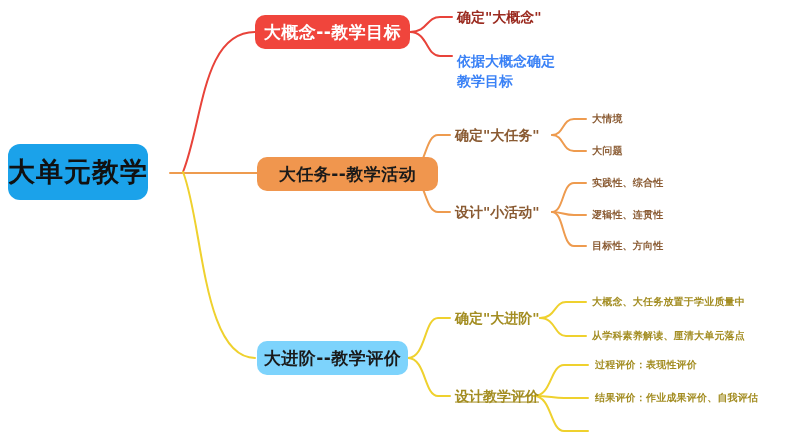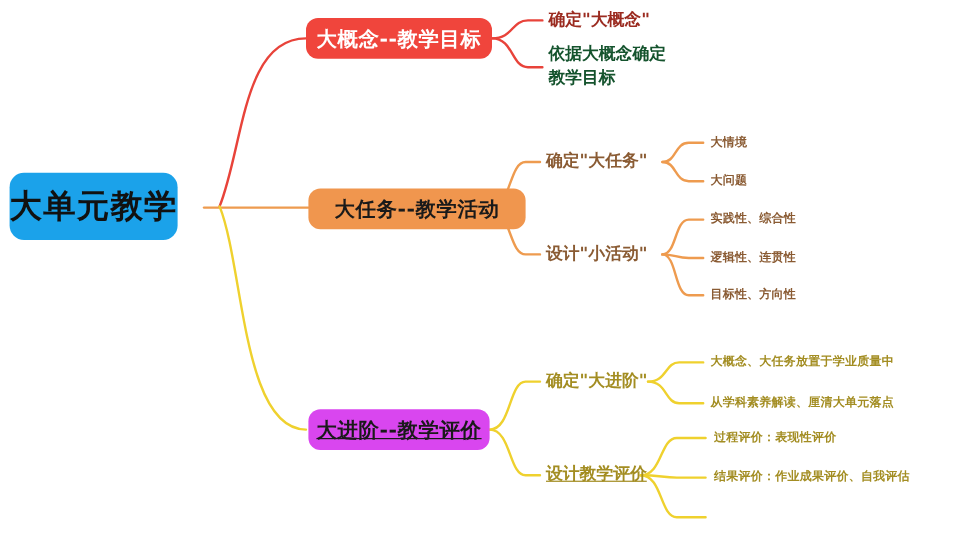--- a/index.html
+++ b/index.html
@@ -98,24 +98,24 @@
     <path d="M540,318 C 556,318 554,336 566,336 H586" style="stroke: rgb(239, 209, 46);"></path>
     <path d="M534,396 C 552,396 550,365 564,365 H588" style="stroke: rgb(239, 209, 46);"></path>
     <path d="M534,396 C 550,396 552,398 564,398 H588" style="stroke: rgb(239, 209, 46);"></path>
     <path d="M534,396 C 552,396 550,431 564,431 H588" style="stroke: rgb(239, 209, 46);"></path>
   </svg>
 
   <div class="node root-node" style="background-color: rgb(27, 162, 234);">大单元教学</div>
 
   <div class="node branch-box b1" style="background-color: rgb(240, 69, 60);">大概念--教学目标</div>
   <div class="node branch-box b2" style="background-color: rgb(240, 150, 78);">大任务--教学活动</div>
-  <div class="node branch-box b3" style="background-color: #d946ef; text-decoration: underline;">大进阶--教学评价</div>
+  <div class="node branch-box b3" style="background-color: #7dd3fc;">大进阶--教学评价</div>
 
   <div class="leaf lvl2" style="left: 457px; top: 17px; color: rgb(155, 43, 32);">确定"大概念"</div>
-  <div class="leaf lvl2 wrap2" style="left: 457px; top: 56px; color: #14532d;">依据大概念确定教学目标</div>
+  <div class="leaf lvl2 wrap2" style="left: 457px; top: 72px; color: #3b82f6;">依据大概念确定教学目标</div>
 
   <div class="leaf lvl2" style="left: 455px; top: 135px; color: rgb(138, 91, 51);">确定"大任务"</div>
   <div class="leaf lvl2" style="left: 455px; top: 212px; color: rgb(138, 91, 51);">设计"小活动"</div>
 
   <div class="leaf lvl3" style="left: 592px; top: 119px; color: rgb(138, 91, 51);">大情境</div>
   <div class="leaf lvl3" style="left: 592px; top: 151px; color: rgb(138, 91, 51); text-align: right;">大问题</div>
   <div class="leaf lvl3" style="left: 592px; top: 183px; color: rgb(138, 91, 51);">实践性、综合性</div>
   <div class="leaf lvl3" style="left: 592px; top: 215px; color: rgb(138, 91, 51);">逻辑性、连贯性</div>
   <div class="leaf lvl3" style="left: 592px; top: 246px; color: rgb(138, 91, 51);">目标性、方向性</div>
 

